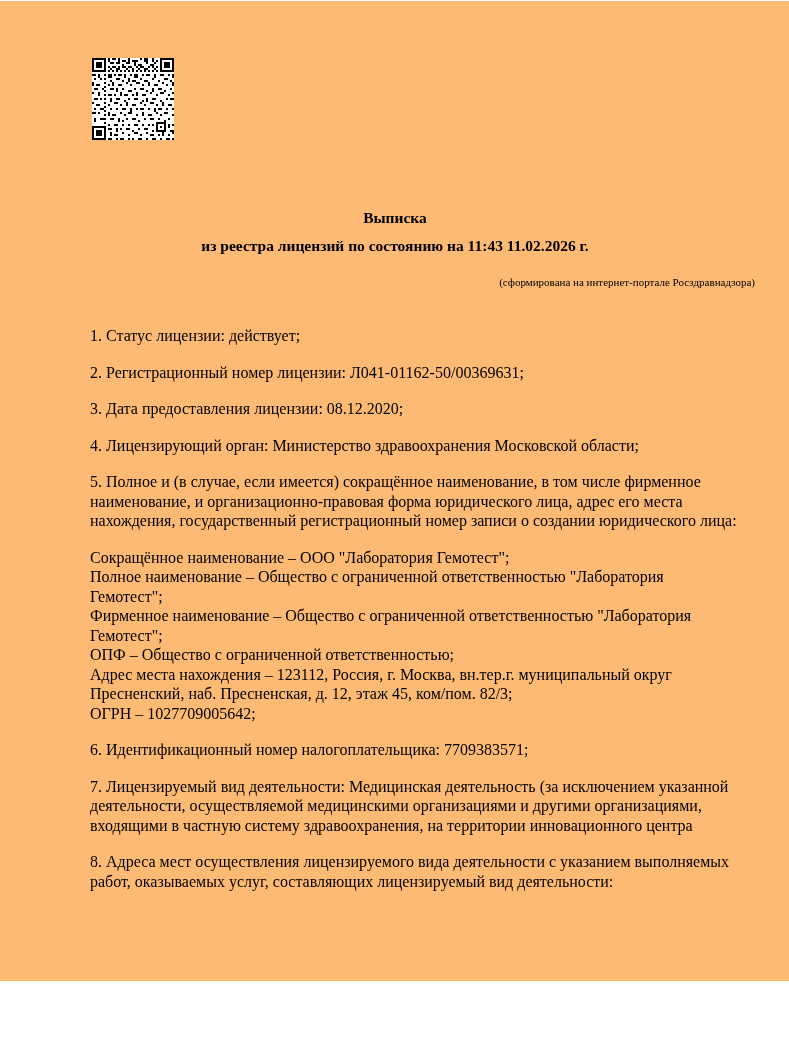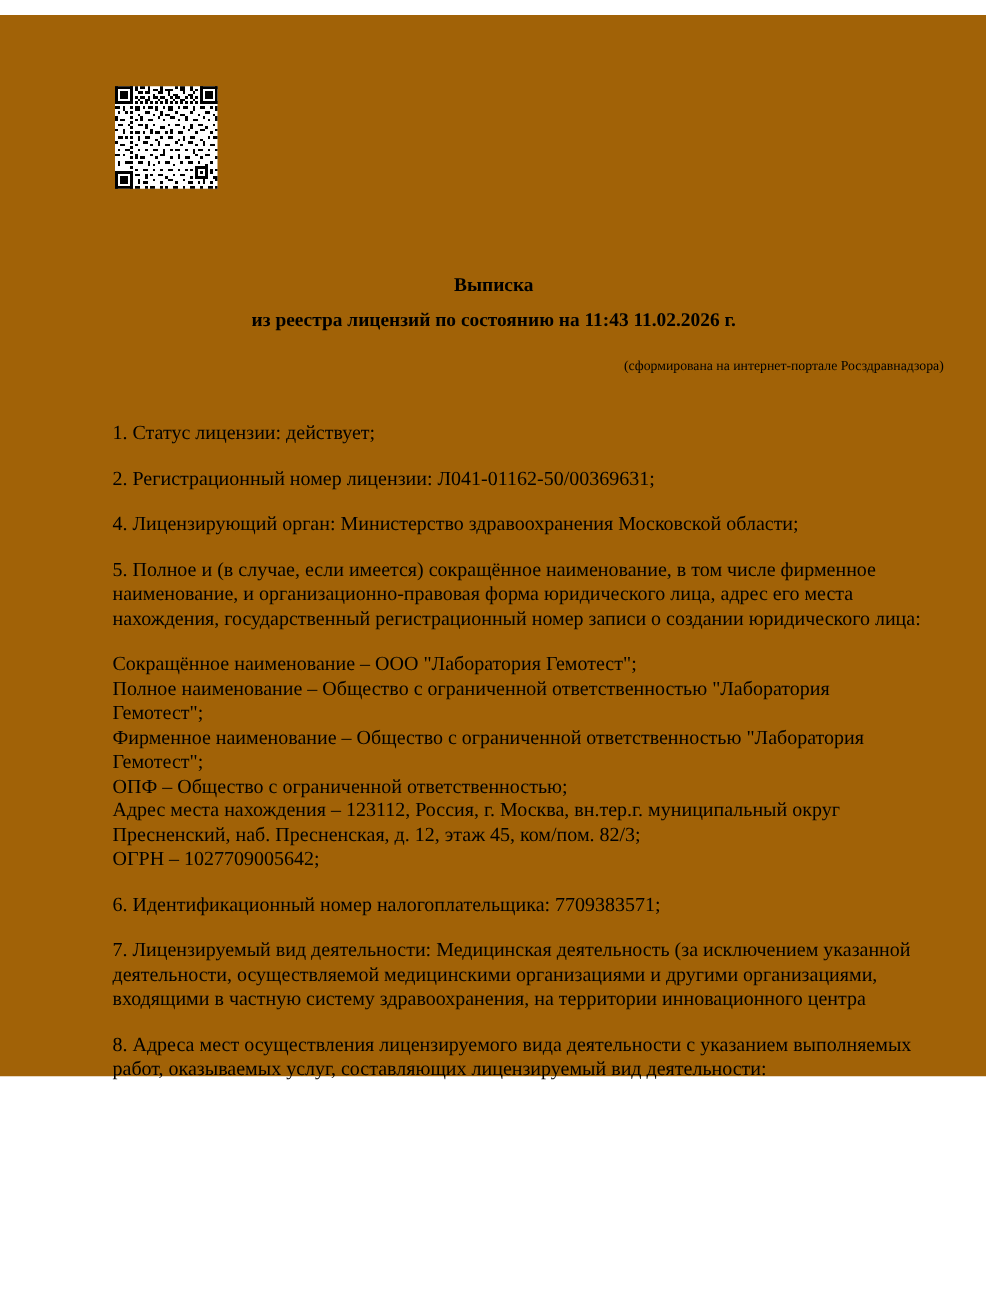--- a/index.html
+++ b/index.html
@@ -10,24 +10,24 @@
   body {
     width: 789px;
     height: 1052px;
     position: relative;
     font-family: "Liberation Serif", serif;
     color: #000000;
     overflow: hidden;
   }
   .page {
     position: absolute;
-    left: 0; top: 12px;
+    left: 0; top: 1px;
     width: 789px;
-    height: 849px;
-    background: #a16207;
+    height: 980px;
+    background: #fdba74;
   }
   .qr-wrap {
     position: absolute;
     left: 92px;
     top: 57px;
     width: 82px;
     height: 82px;
   }
   .qr-wrap svg { display: block; }
   .title-block {
@@ -352,20 +352,23 @@
   <div class="subtitle">(сформирована на интернет-портале Росздравнадзора)</div>
 
   <div class="content" id="content">
       <div class="para block-lines">
         <span class="line">1. Статус лицензии: действует;</span>
       </div>
       <div class="para block-lines">
         <span class="line">2. Регистрационный номер лицензии: Л041-01162-50/00369631;</span>
       </div>
       <div class="para block-lines">
+        <span class="line">3. Дата предоставления лицензии: 08.12.2020;</span>
+      </div>
+      <div class="para block-lines">
         <span class="line">4. Лицензирующий орган: Министерство здравоохранения Московской области;</span>
       </div>
       <div class="para block-lines">
         <span class="line">5. Полное и (в случае, если имеется) сокращённое наименование, в том числе фирменное</span>
         <span class="line">наименование, и организационно-правовая форма юридического лица, адрес его места</span>
         <span class="line">нахождения, государственный регистрационный номер записи о создании юридического лица:</span>
       </div>
       <div class="para block-lines">
         <span class="line">Сокращённое наименование – ООО "Лаборатория Гемотест";</span>
         <span class="line">Полное наименование – Общество с ограниченной ответственностью "Лаборатория Гемотест";</span>

